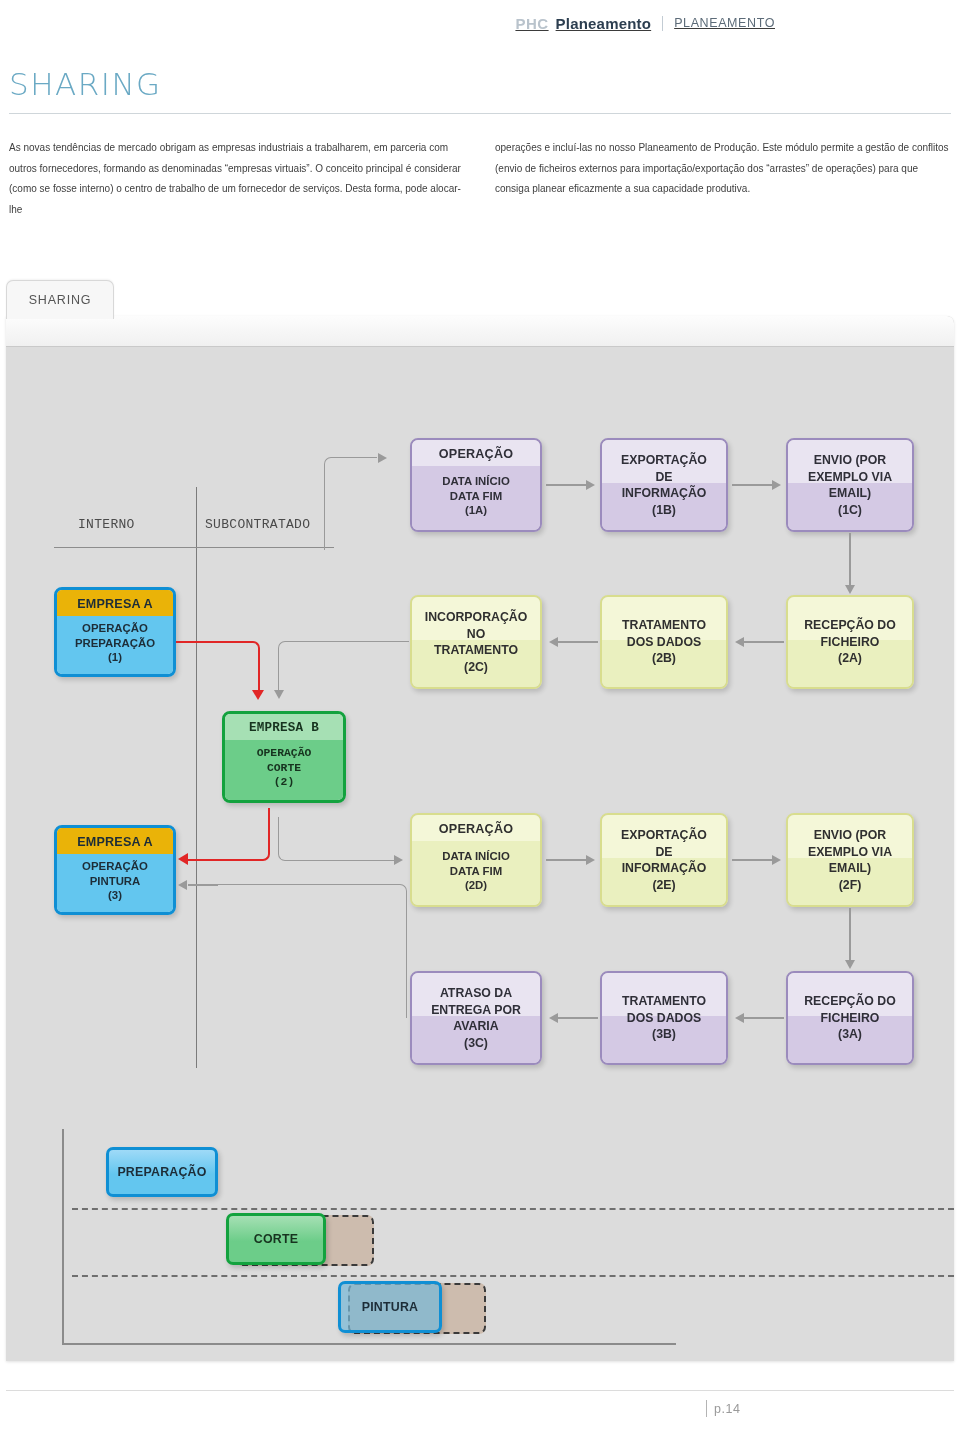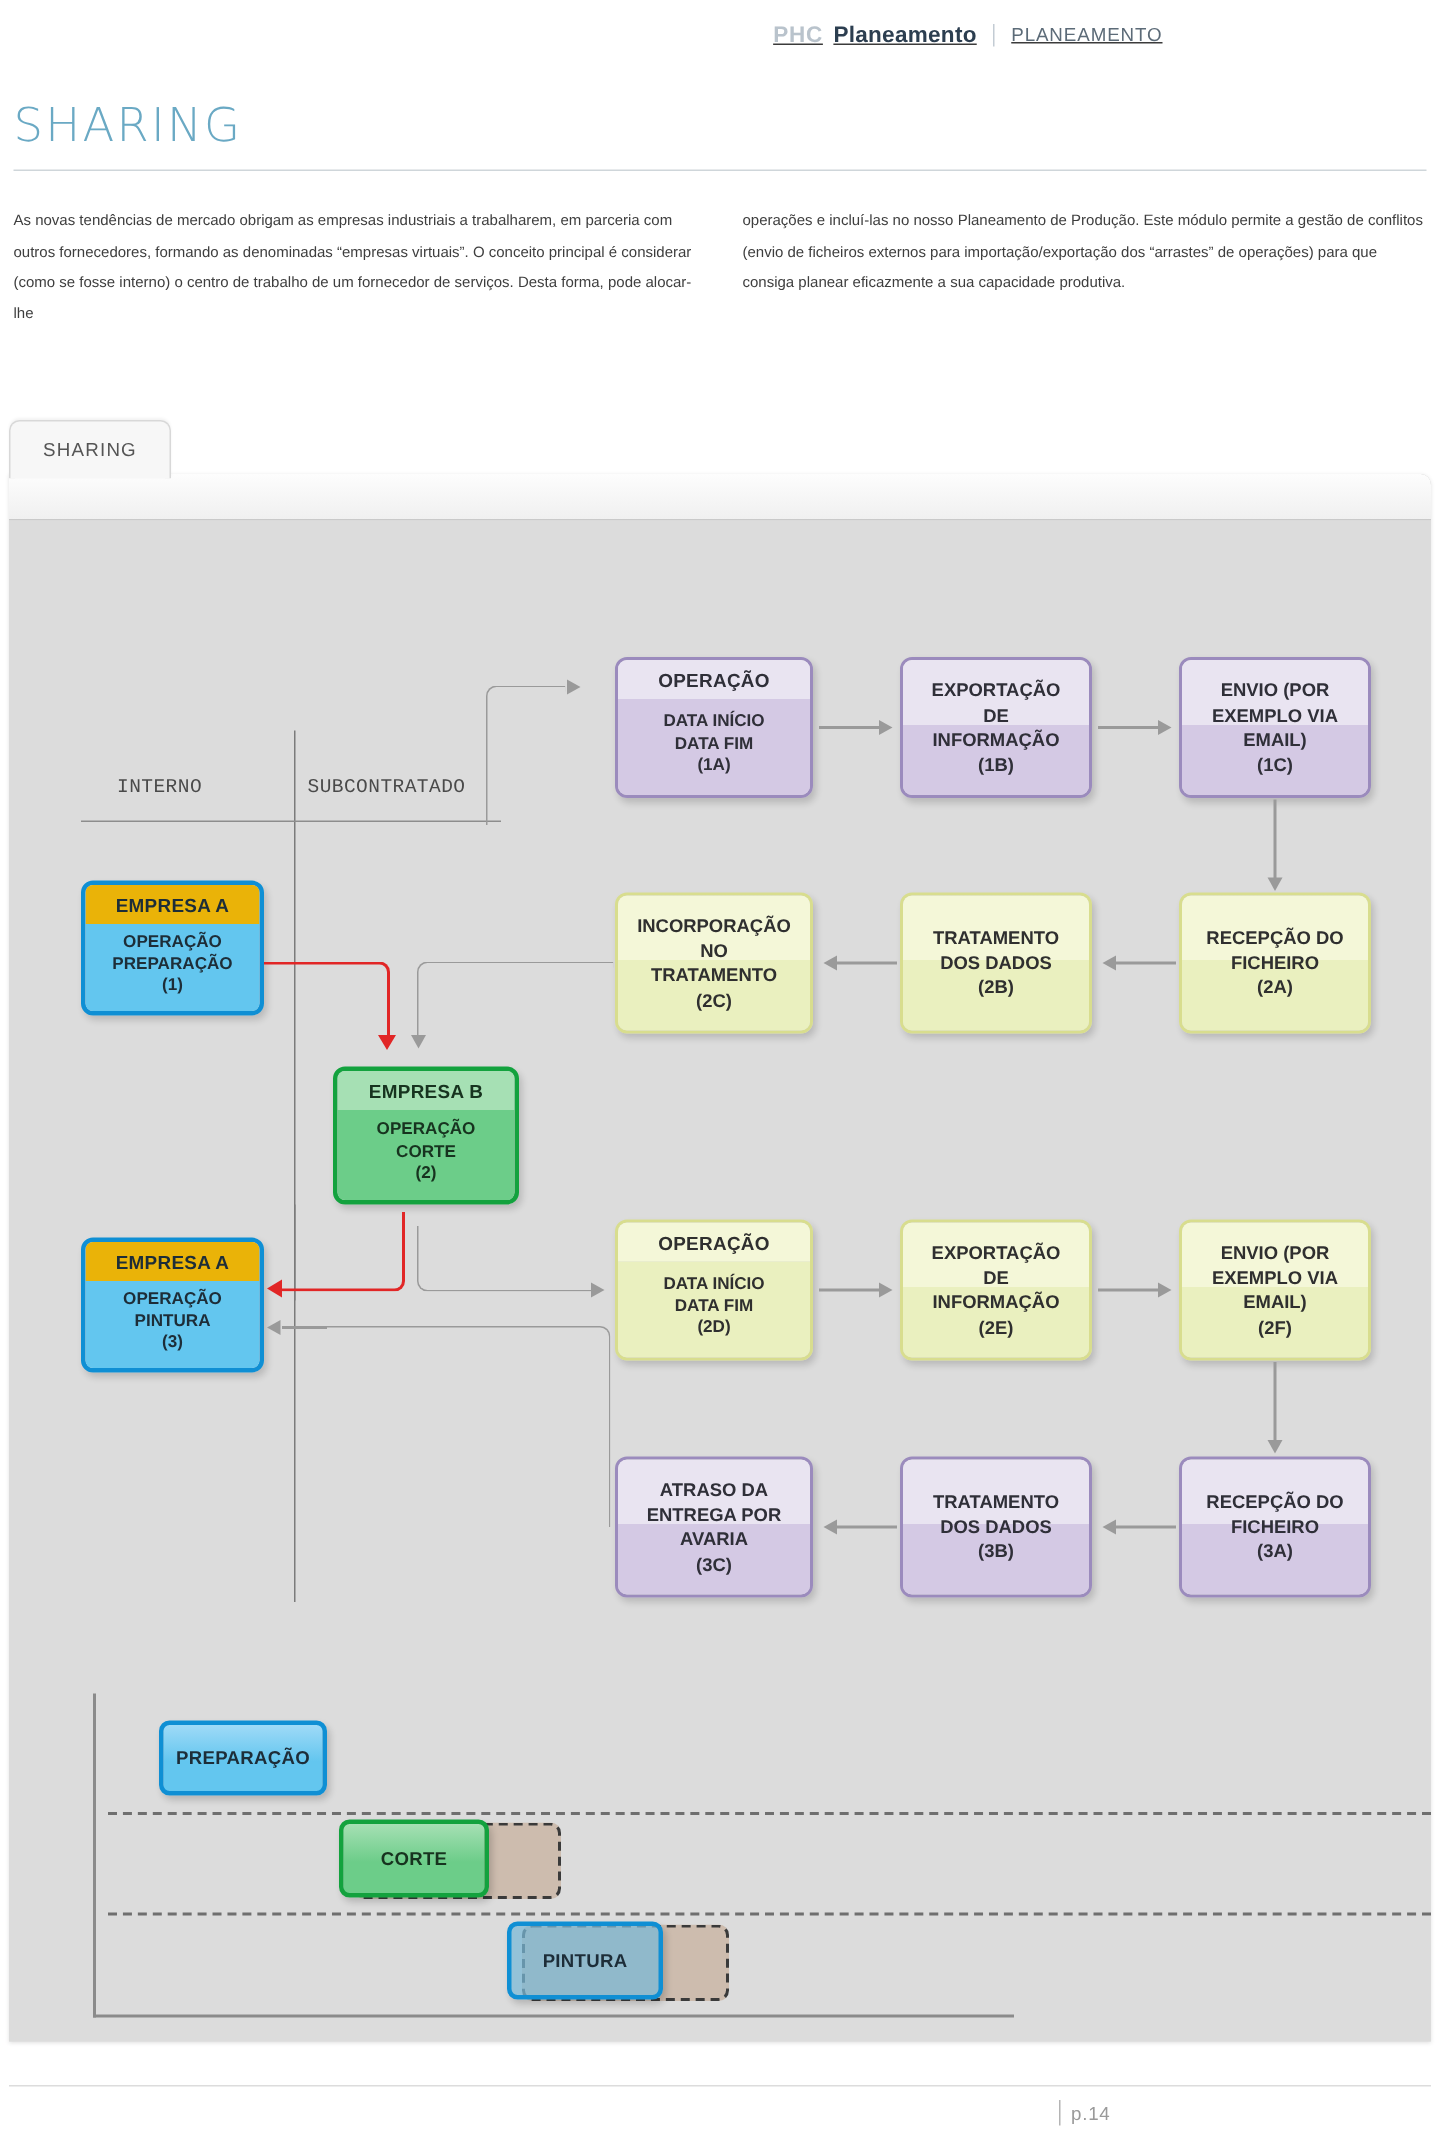--- a/index.html
+++ b/index.html
@@ -98,21 +98,21 @@
   
   .n-yellow{border:2px solid #d8dd8e;color:#2f2f2f;}
   .n-yellow .nd-head{background:#f4f7d8;}
   .n-yellow .nd-body{background:#eaf0bf;}
   .n-yellow .nd-solo{background:linear-gradient(180deg,#f4f7d8 0%,#f4f7d8 48%,#eaf0bf 48%,#eaf0bf 100%);}
   
   .n-blue{border:3px solid #0f8fd4;color:#1d2d38;}
   .n-blue .nd-head{background:#eab308;}
   .n-blue .nd-body{background:#63c6ef;}
   
-  .n-green{border:3px solid #13a23e;color:#17331f;}
+  .n-green{border:3px solid #13a23e;color:#17331f;font-family:Liberation Mono, monospace;}
   .n-green .nd-head{background:#a6e0b4;}
   .n-green .nd-body{background:#6ccd89;}
 
   
   .lane-label{
     position:absolute;font-size:13px;color:#4a4a4a;letter-spacing:.3px;
     font-family:Liberation Mono, monospace;
   }
   .rule-h{position:absolute;height:1px;background:#8d8d8d;}
   .rule-v{position:absolute;width:1px;background:#7b7b7b;}

